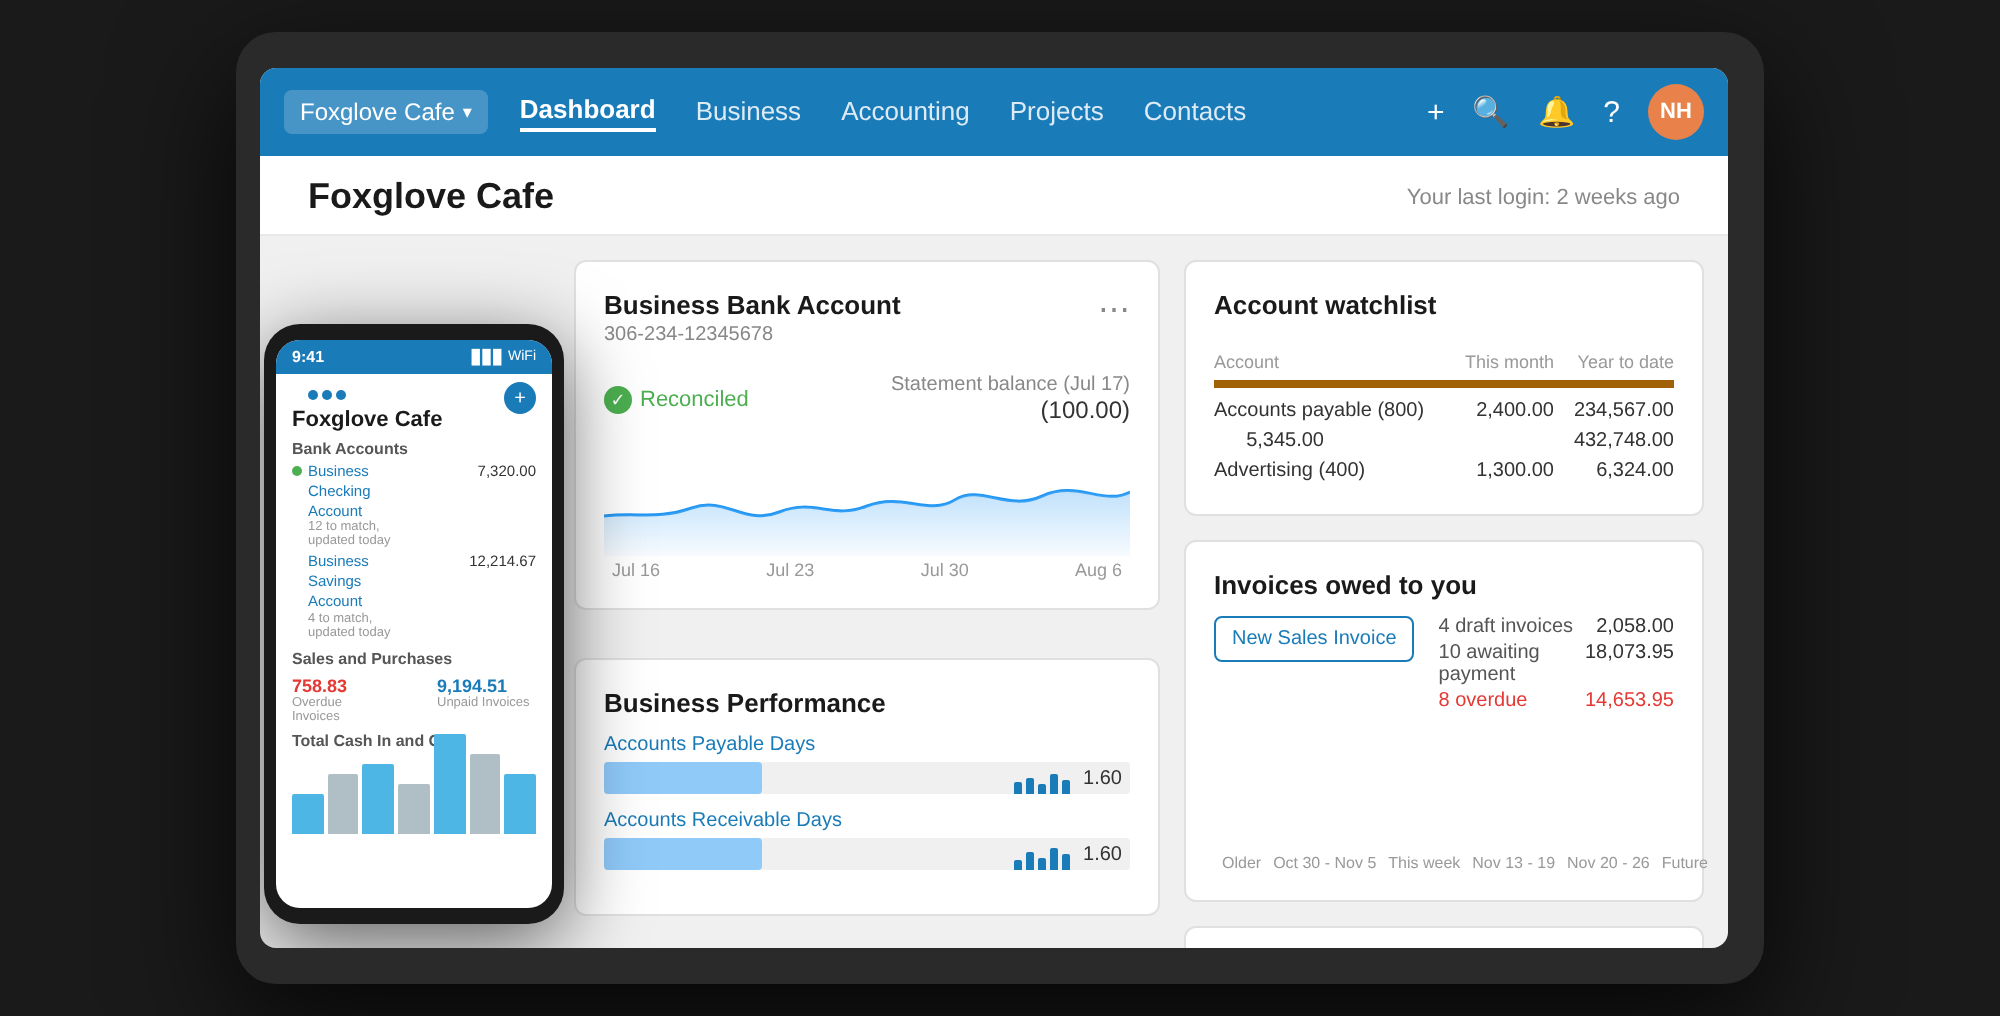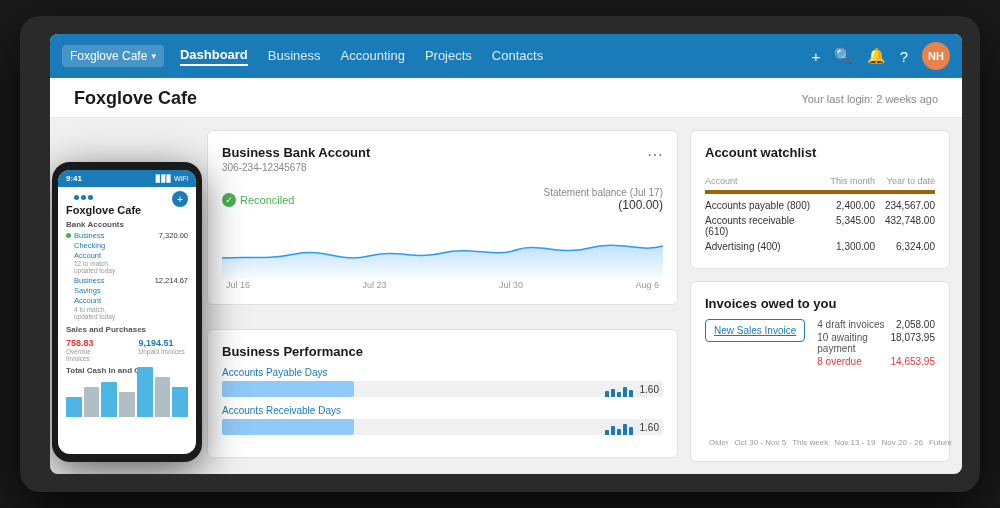--- a/index.html
+++ b/index.html
@@ -10,22 +10,22 @@
       display: flex;
       align-items: center;
       justify-content: center;
       font-family: -apple-system, BlinkMacSystemFont, 'Segoe UI', sans-serif;
       overflow: hidden;
     }
 
     .device-frame {
       background: #2a2a2a;
       border-radius: 20px;
-      padding: 18px 18px 18px 30px;
-      width: 960px;
+      padding: 18px 18px 18px 12px;
+      width: 764px;
       height: 476px;
       position: relative;
       box-shadow: 0 20px 60px rgba(0,0,0,0.8);
     }
 
     .screen {
       background: #f0f0f0;
       border-radius: 8px;
       width: 100%;
       height: 100%;
@@ -367,21 +367,20 @@
     .new-sales-btn {
       background: white;
       border: 1px solid #1a7bb9;
       color: #1a7bb9;
       border-radius: 4px;
       padding: 5px 8px;
       font-size: 10px;
       cursor: pointer;
       white-space: nowrap;
       flex-shrink: 0;
-      text-decoration: underline;
     }
 
     .invoice-stats {
       flex: 1;
       display: flex;
       flex-direction: column;
       gap: 2px;
     }
 
     .invoice-stat-row {
@@ -802,21 +801,20 @@
             <span style="flex:1;">Account</span>
             <span style="min-width:55px;text-align:right;">This month</span>
             <span style="min-width:60px;text-align:right;">Year to date</span>
           </div>
           <div class="watchlist-row">
             <span class="watchlist-account">Accounts payable (800)</span>
             <span class="watchlist-month">2,400.00</span>
             <span class="watchlist-ytd">234,567.00</span>
           </div>
           <div class="watchlist-row">
-            <span class="watchlist-account">Accounts receivable (610)</span>
             <span class="watchlist-month">5,345.00</span>
             <span class="watchlist-ytd">432,748.00</span>
           </div>
           <div class="watchlist-row">
             <span class="watchlist-account">Advertising (400)</span>
             <span class="watchlist-month">1,300.00</span>
             <span class="watchlist-ytd">6,324.00</span>
           </div>
         </div>
 

